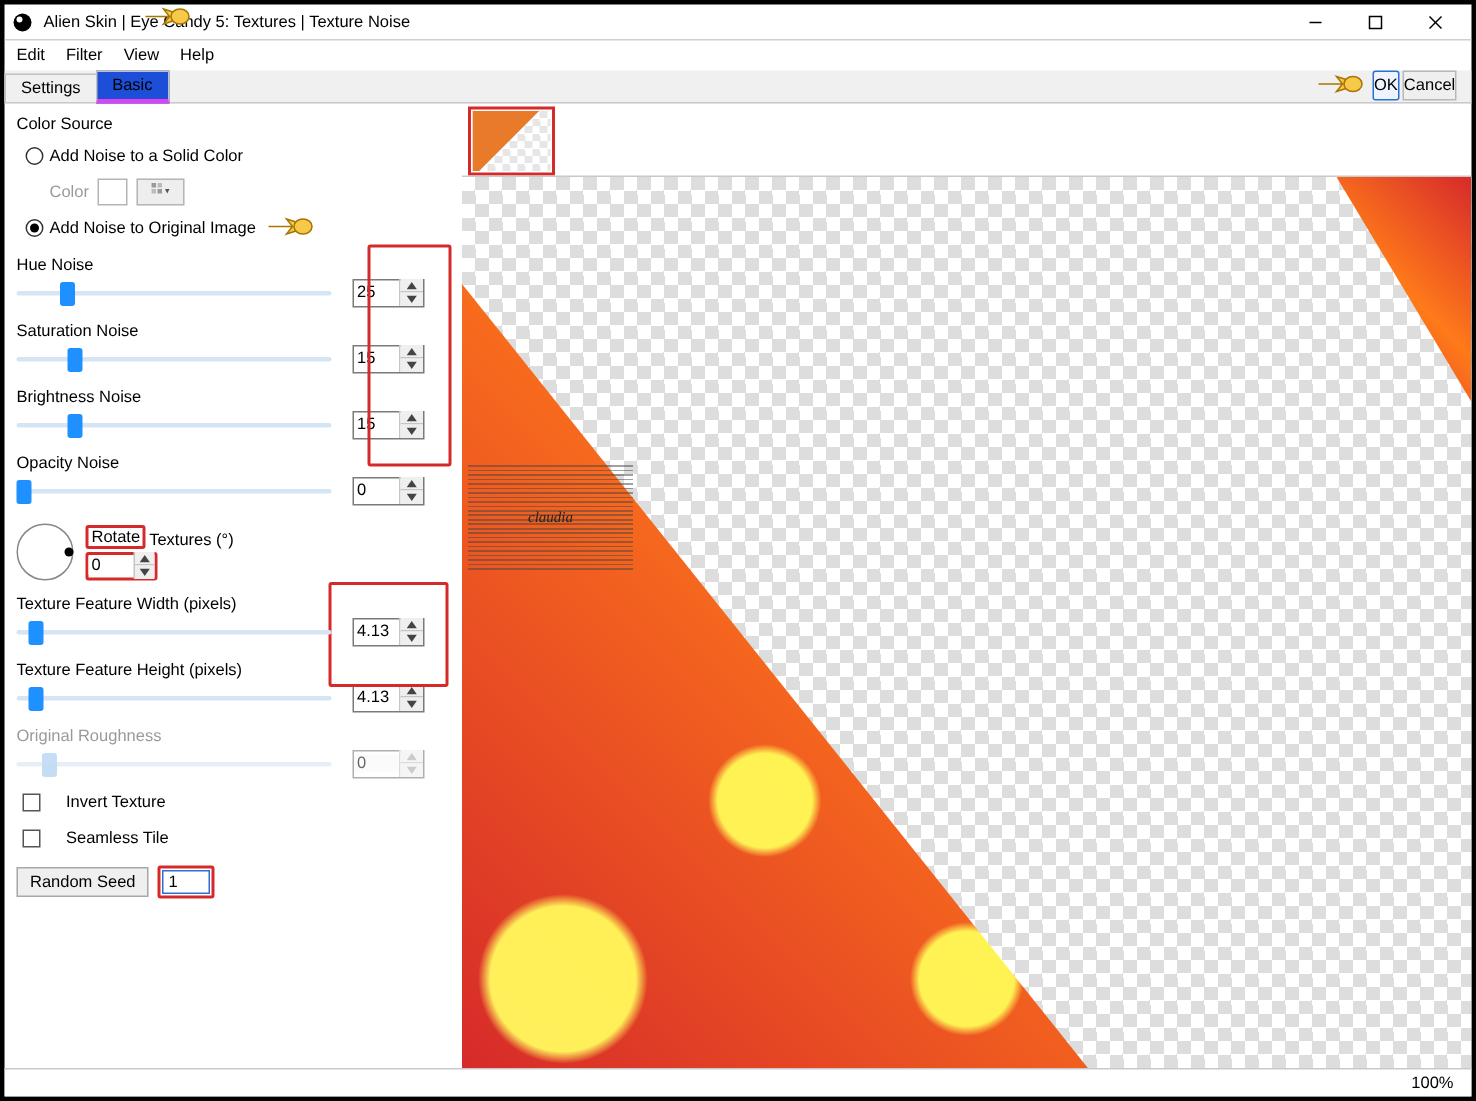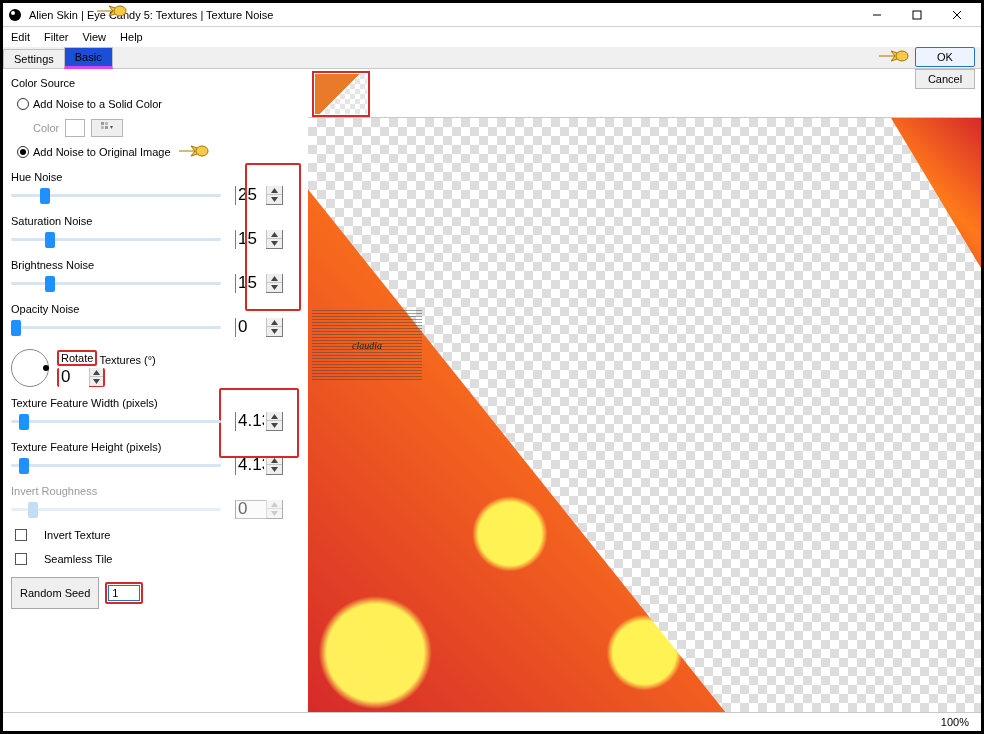--- a/index.html
+++ b/index.html
@@ -24,34 +24,34 @@
 .color-row{display:flex;align-items:center;gap:6px;margin-left:22px;height:22px;color:#888}
 .swatch{width:20px;height:18px;border:1px solid #b5b5b5;background:#fff}
 .dd-btn{width:32px;height:18px;border:1px solid #b5b5b5;background:#eee;display:flex;align-items:center;justify-content:center}
 .dd-btn svg{width:14px;height:14px}
 .slider-block{margin-top:6px}
 .slider-label{display:block;margin-bottom:2px}
 .slider-row{display:flex;align-items:center;height:20px;gap:6px}
 .track{flex:1;height:3px;background:#d6e5f3;border-radius:2px;position:relative;margin-right:8px;max-width:210px}
 .thumb{position:absolute;top:-6px;width:10px;height:16px;background:#1e90ff;border-radius:2px}
 .spin{display:flex;align-items:center;border:1px solid #7a7a7a;height:19px;width:48px;background:#fff}
-.spin input{border:none;width:30px;padding:0 2px;font-size:17px;outline:none}
+.spin input{border:none;width:30px;padding:0 2px;font-size:11px;outline:none}
 .spin .arrows{display:flex;flex-direction:column;width:16px;border-left:1px solid #c5c5c5}
 .spin .arrows div{height:9px;display:flex;align-items:center;justify-content:center;border-bottom:1px solid #c5c5c5;background:#efefef}
 .spin .arrows div:last-child{border-bottom:none}
 .spin .arrows svg{width:7px;height:5px}
 .row-inline{display:flex;align-items:center;gap:6px;margin-top:6px}
 .rotate-row{display:flex;align-items:center;gap:8px;margin-top:8px}
 .rotate-dial{width:38px;height:38px;border:1px solid #888;border-radius:50%;position:relative;background:#fff}
 .rotate-dial::after{content:"";position:absolute;right:-1px;top:50%;width:6px;height:6px;background:#000;border-radius:50%;transform:translateY(-50%)}
 .combo{width:140px;height:20px;border:1px solid #8a8a8a;background:#eaeaea;display:flex;align-items:center;justify-content:space-between;padding:0 4px}
 .combo svg{width:8px;height:8px}
 .checkbox-row{display:flex;align-items:center;gap:17px;margin-left:4px;margin-top:4px;height:16px}
 .chk{width:12px;height:12px;border:1px solid #555;background:#fff}
-.seedbtn{border:1px solid #a8a8a8;background:#efefef;padding:2px 8px;height:32px}
+.seedbtn{border:1px solid #a8a8a8;background:#efefef;padding:2px 8px;height:20px}
 .rightpanel{flex:1;display:flex;flex-direction:column;position:relative}
 .rtop{height:48px;display:flex;align-items:flex-start;padding:2px 4px;gap:10px}
 .thumbwrap{width:58px;height:46px;border:2px solid #d62a2a;padding:1px;background:#fff}
 .thumb-img{width:100%;height:100%;background:repeating-conic-gradient(#e6e6e6 0 25%,#fff 0 50%) 0 0/10px 10px;position:relative;overflow:hidden}
 .thumb-img::after{content:"";position:absolute;inset:0;background:linear-gradient(135deg,#e87a2a 0 48%,transparent 48.5%)}
 .toolrow{display:flex;gap:2px;align-items:center;margin-top:24px}
 .toolbtn{width:22px;height:22px;border:1px solid #b8b8b8;background:#f5f5f5;display:flex;align-items:center;justify-content:center}
 .toolbtn.sel{border:1px solid #2a6fd6;background:#dbe8fb}
 .okbtn{border:1px solid #2a6fd6;height:20px;background:#eef4ff;display:flex;align-items:center;justify-content:center}
 .cancelbtn{border:1px solid #b7b7b7;height:20px;background:#efefef;display:flex;align-items:center;justify-content:center}
@@ -105,21 +105,21 @@
     <svg viewBox="0 0 34 22">
         <path d="M2 11 L18 11 L14 6 L30 11 L14 16 L18 11" fill="#f6c94b" stroke="#a97400" stroke-width="1"></path>
         <ellipse cx="25" cy="11" rx="6" ry="5" fill="#f6c94b" stroke="#a97400"></ellipse>
       </svg>
   </div>
 </div>
 
 <div class="tabrow">
   <div class="tab">Settings</div>
   <div class="tab active">Basic</div>
-  <div style="position:absolute;right:6px;top:0;display:flex;flex-direction:column;gap:2px;width:60px">
+  <div style="position:absolute;right:6px;top:0;display:flex;flex-direction:row;gap:2px;width:60px">
     <div class="okbtn redbox" style="border-width:1px;border-color:#2a6fd6">
         <span>OK</span>
       </div>
     <div class="cancelbtn">
         <span>Cancel</span>
       </div>
   </div>
   <div class="hand" style="right:70px;top:-2px">
     <svg viewBox="0 0 34 22">
         <path d="M2 11 L18 11 L14 6 L30 11 L14 16 L18 11" fill="#f6c94b" stroke="#a97400" stroke-width="1"></path>
@@ -328,21 +328,21 @@
                 <svg viewBox="0 0 7 5">
                   <path d="M3.5 5 L7 0 L0 0 Z" fill="#444"></path>
                 </svg>
               </div>
             </div>
           </div>
       </div>
     </div>
 
     <div class="slider-block">
-      <span class="slider-label disabled">Invert Roughness</span>
+      <span class="slider-label disabled">Original Roughness</span>
       <div class="slider-row">
         <div class="track" style="opacity:.6">
             <div class="thumb" style="left:8%;background:#9ec7f0"></div>
           </div>
         <div class="spin" style="opacity:.6">
             <input disabled="" value="0" style="">
             <div class="arrows">
               <div>
                 <svg viewBox="0 0 7 5">
                   <path d="M3.5 0 L7 5 L0 5 Z" fill="#aaa"></path>

